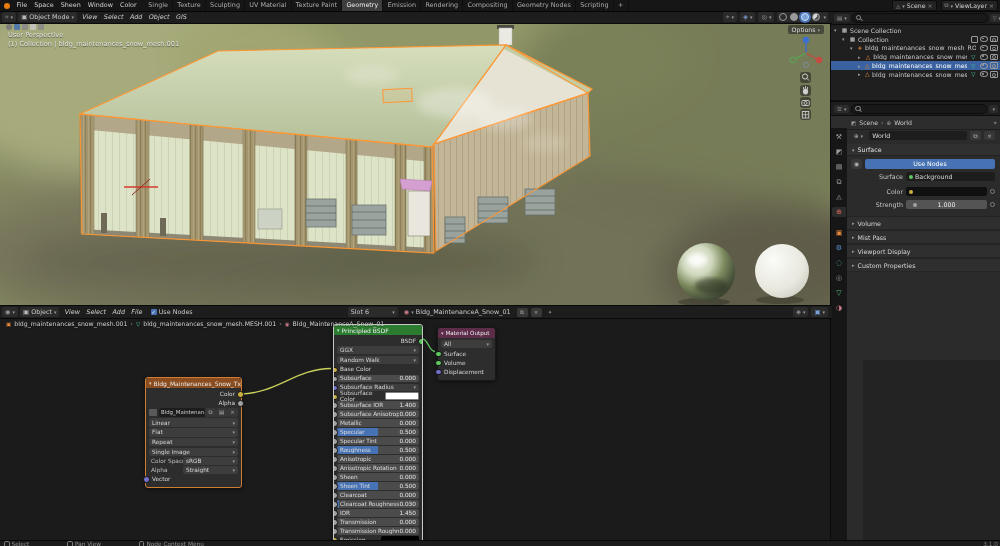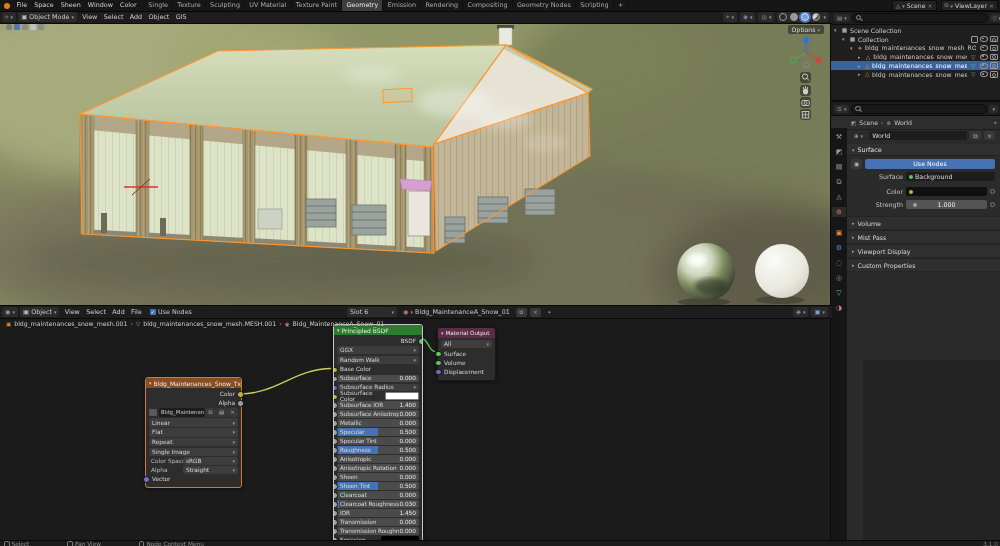--- a/index.html
+++ b/index.html
@@ -17,21 +17,21 @@
   #topchips{margin-left:auto;display:flex;gap:4px;margin-right:2px;}
   .tchip{display:flex;align-items:center;background:#232323;border:1px solid #0c0c0c;border-radius:2px;
          height:9px;padding:0 3px;gap:2px;font-size:6.2px;color:#cfcfcf;}
   .tchip .ico{color:#9a9a9a;font-size:5.5px;}
   .tchip .x{color:#8a8a8a;font-size:6px;}
   .caret{font-size:5px;color:#9a9a9a;}
   
   #vph{left:0;top:11px;width:830px;height:12px;background:#1d1d1d;display:flex;align-items:center;
        font-size:6.4px;border-bottom:1px solid #0a0a0a;z-index:25;gap:2px;padding-left:2px;}
   .chip{display:flex;align-items:center;background:#2b2b2b;border-radius:2px;height:10px;padding:0 3px;gap:2px;white-space:nowrap;}
-  .hmenu{padding:0 3.2px;color:#cfcfcf;}
+  .hmenu{padding:0 3.2px;color:#cfcfcf;font-style:italic;}
   #vph-right{margin-left:auto;display:flex;gap:3px;align-items:center;margin-right:4px;}
   .shadeseg{display:flex;background:#2b2b2b;border-radius:2px;height:10px;align-items:center;padding:0 2px;gap:3px;}
   .sball{width:6px;height:6px;border-radius:50%;border:1px solid #9a9a9a;}
   .sball.solid{background:#9a9a9a;}
   .sball.active{background:#7aa0d8;border-color:#cfe0f5;box-shadow:0 0 0 2px #4772b3;}
   .sball.rend{background:linear-gradient(135deg,#d8d8d8 50%,#5a5a5a 50%);}
   
   #viewport{left:0;top:23px;width:830px;height:282px;overflow:hidden;background:#7d825c;}
   #vp-text{left:8px;top:8px;font-size:6.6px;color:#e6e6e6;text-shadow:0 1px 1px rgba(0,0,0,.55);line-height:9px;z-index:5;}
   #options-chip{right:6px;top:2px;background:rgba(40,40,40,.62);border-radius:2px;padding:1px 4px;
@@ -383,20 +383,24 @@
       </g>
     </svg>
 
     <div id="toolicons" class="abs">
       <span class="ti round"></span>
       <span class="ti blue"></span>
       <span class="ti"></span>
       <span class="ti lite"></span>
       <span class="ti"></span>
     </div>
+    <div id="vp-text" class="abs">
+      <div>User Perspective</div>
+      <div>(1) Collection | bldg_maintenances_snow_mesh.001</div>
+    </div>
     <div id="options-chip" class="abs">
       <span>Options</span>
         <span class="caret">▾</span>
     </div>
   </div>
 
   <div id="shh" class="abs">
     <div class="chip">
       <span style="color:#9a9a9a;">◉</span>
       <span class="caret">▾</span>

